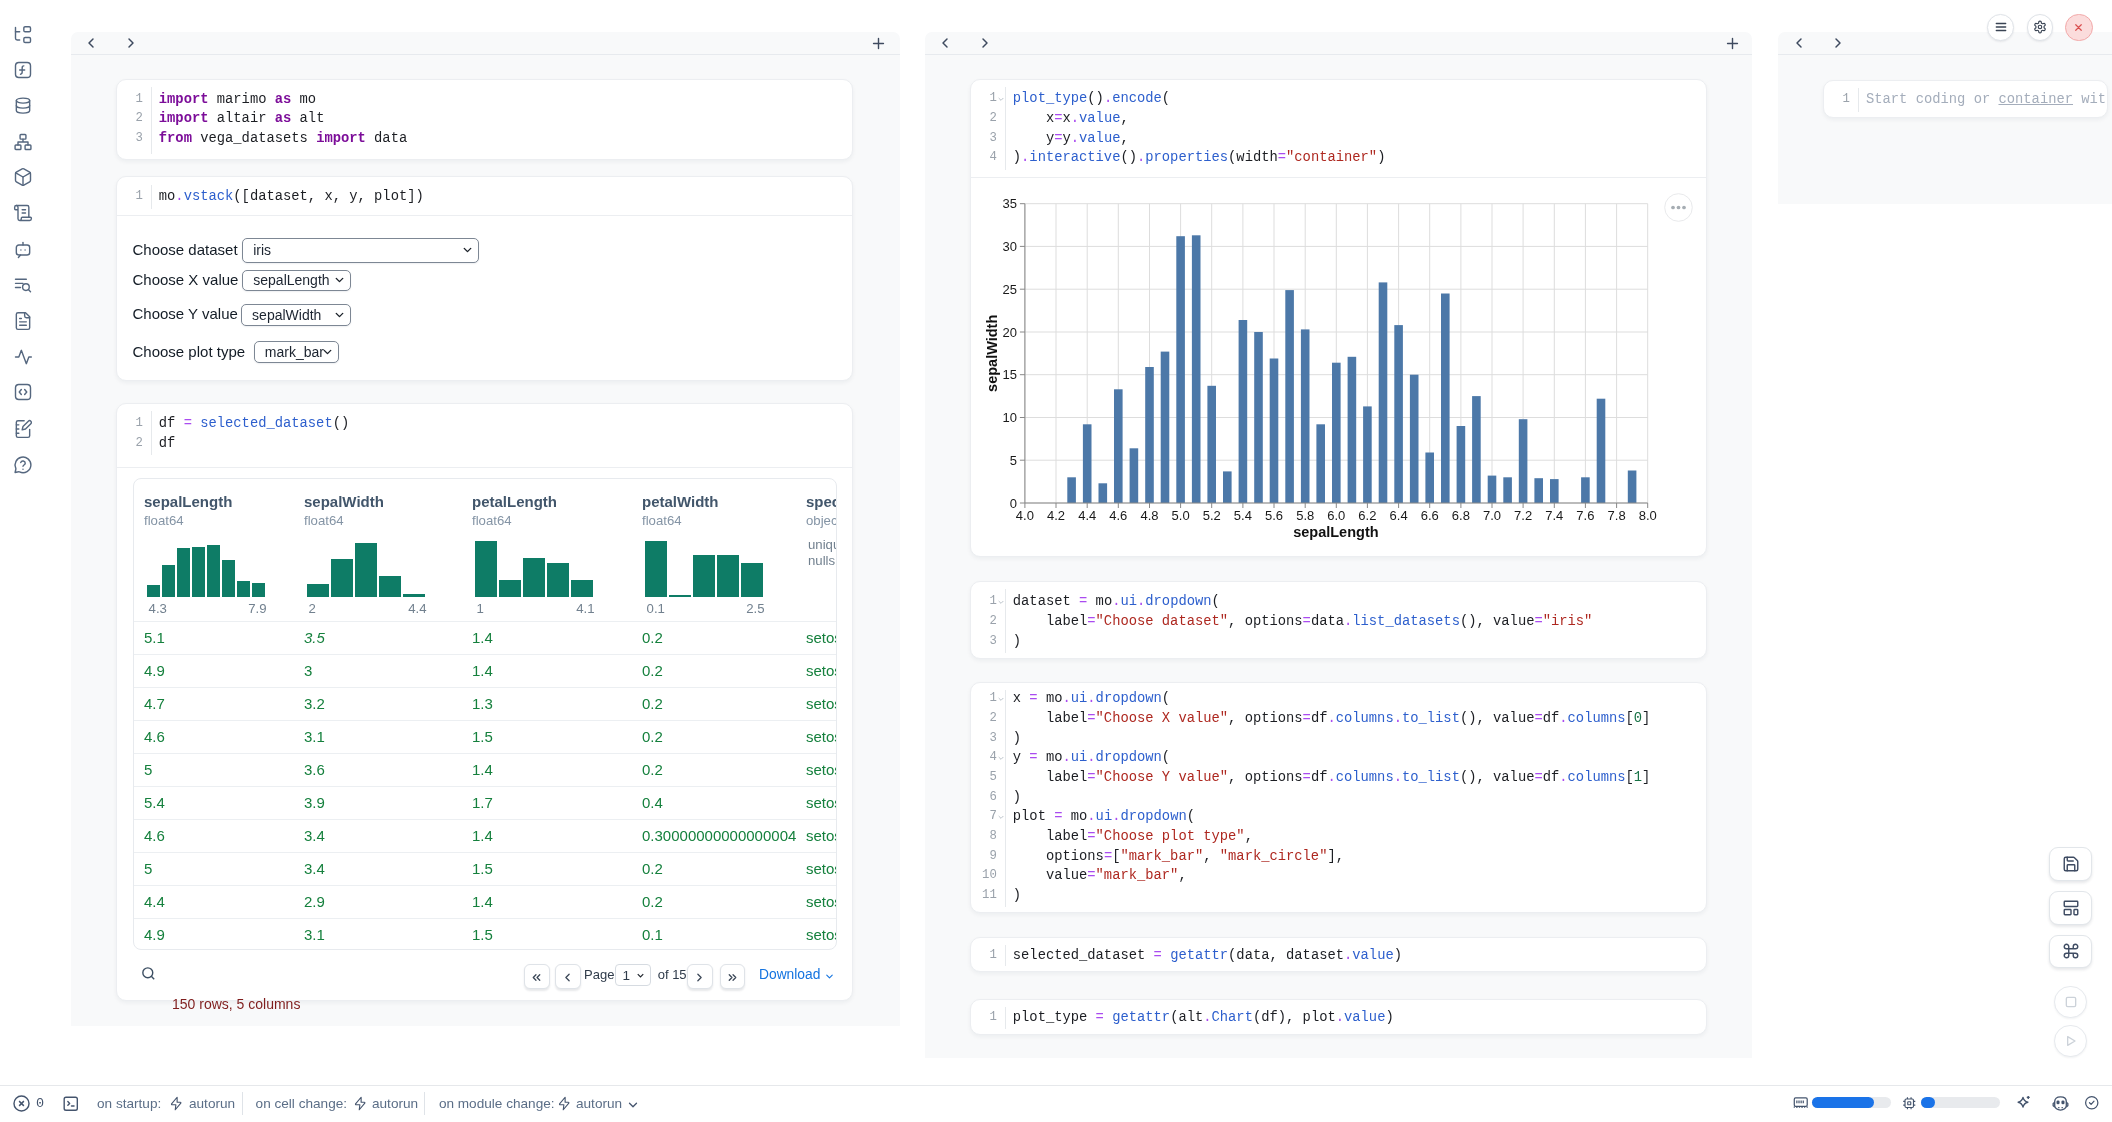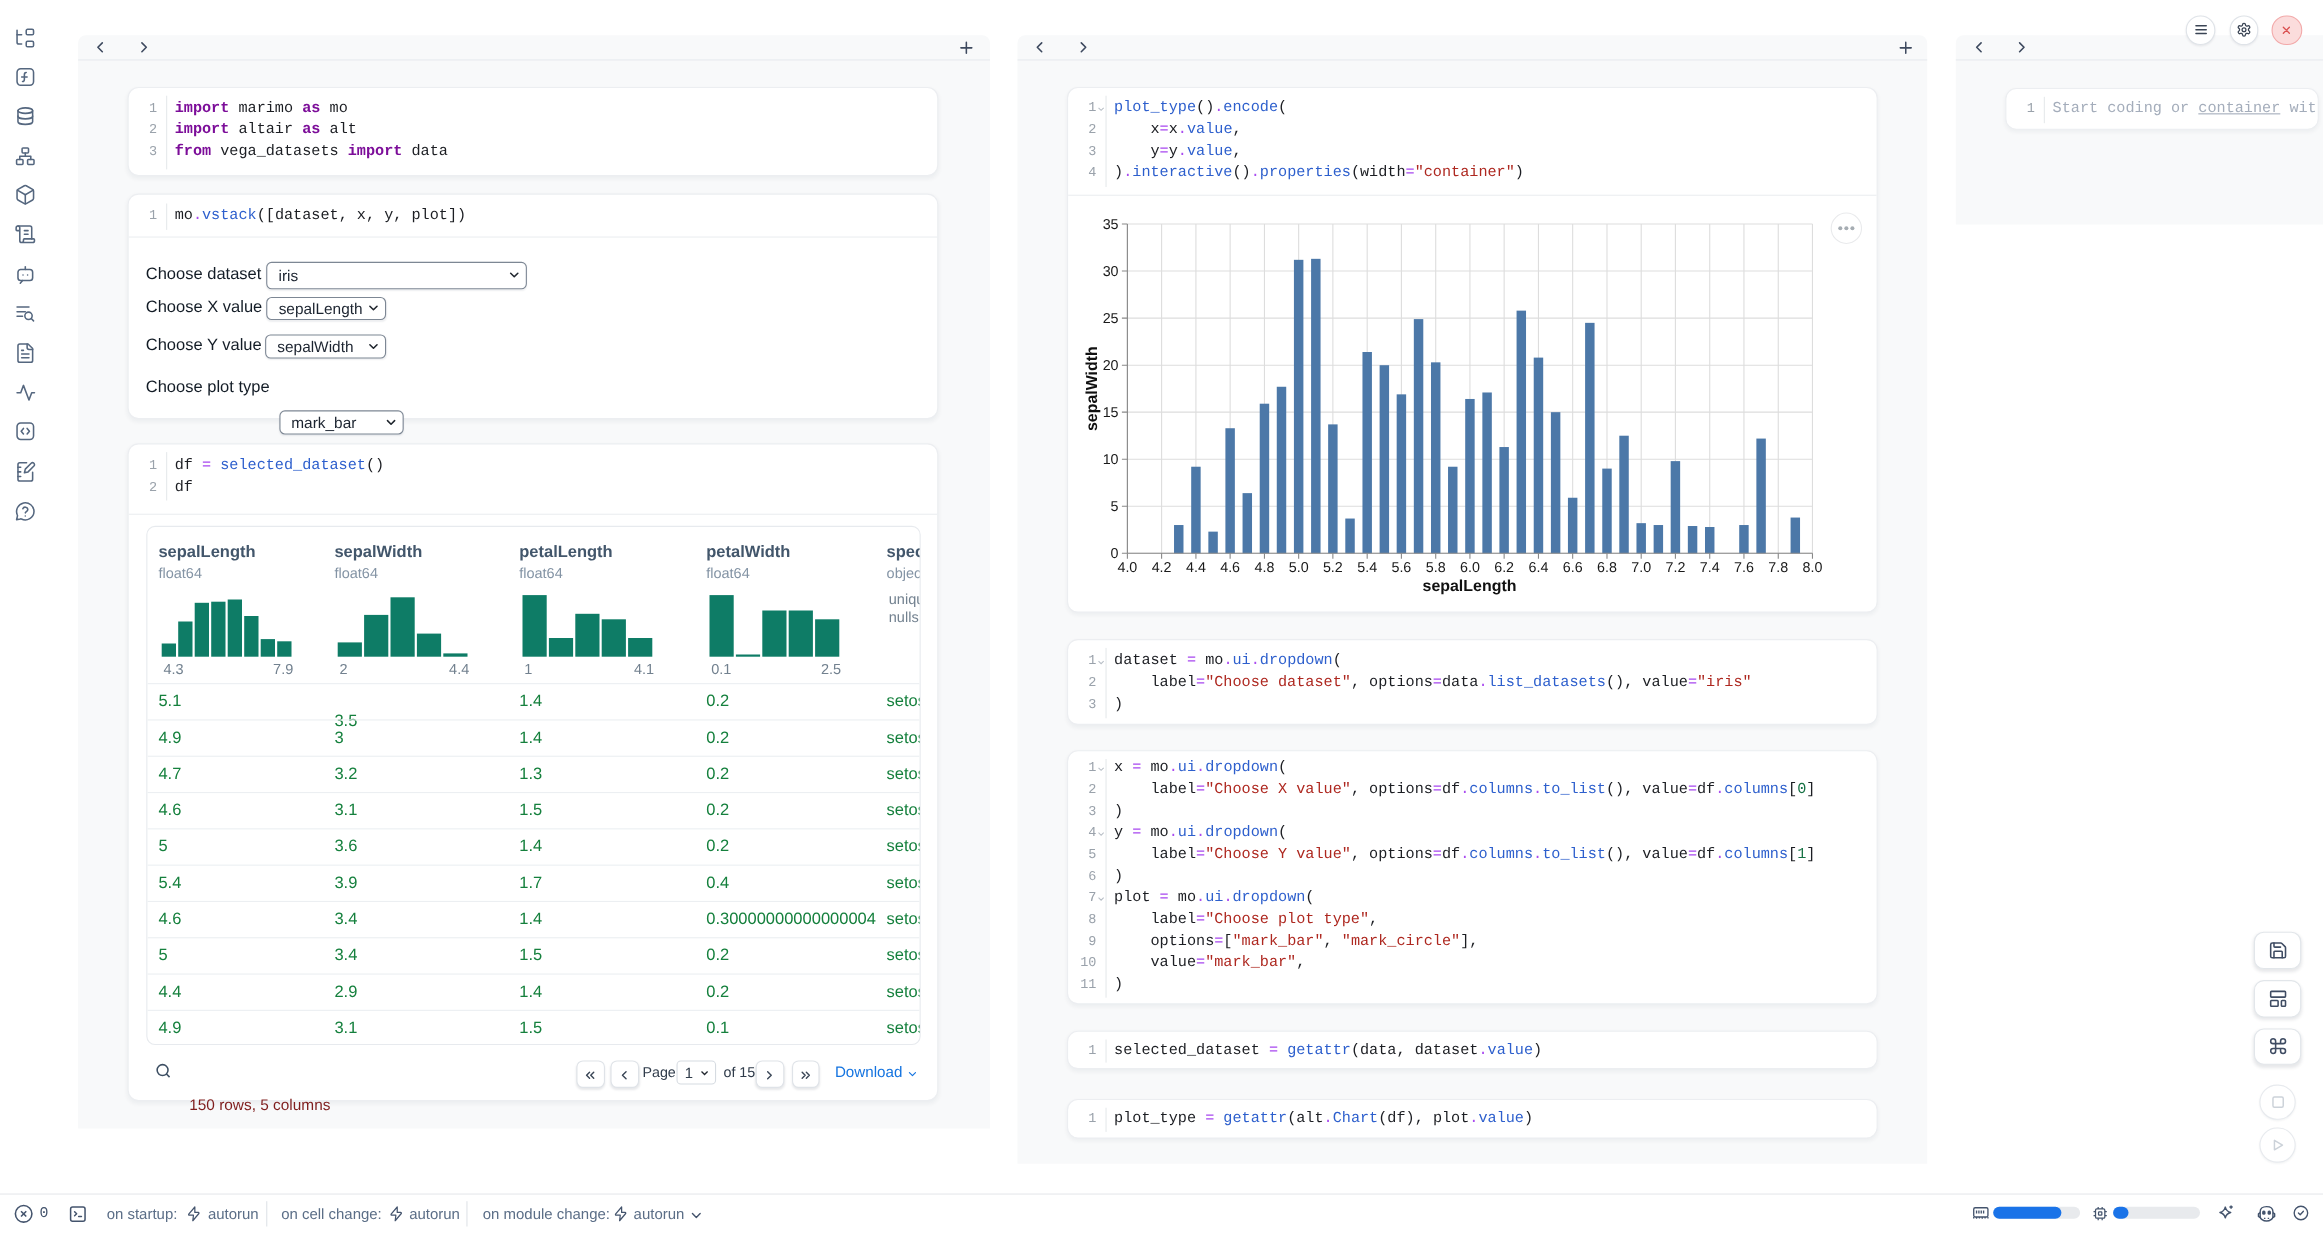--- a/index.html
+++ b/index.html
@@ -140,21 +140,21 @@
     </svg>
   </div>
 <div class="lbl" style="left:132.5px;top:305.3px;">Choose Y value</div>
 <div class="sel" style="left:241.1px;top:303.75px;width:110.2px;height:22.1px;">
     <span>sepalWidth</span>
     <svg width="13" height="13" viewBox="0 0 24 24">
       <polyline points="6,9 12,15 18,9" fill="none" stroke="#20262e" stroke-width="2.6" stroke-linecap="round" stroke-linejoin="round"></polyline>
     </svg>
   </div>
 <div class="lbl" style="left:132.5px;top:342.5px;">Choose plot type</div>
-<div class="sel" style="left:253.8px;top:341.2px;width:113px;height:21.6px;margin-top:32px;">
+<div class="sel" style="left:253.8px;top:341.2px;width:85px;height:21.6px;">
     <span>mark_bar</span>
     <svg width="13" height="13" viewBox="0 0 24 24">
       <polyline points="6,9 12,15 18,9" fill="none" stroke="#20262e" stroke-width="2.6" stroke-linecap="round" stroke-linejoin="round"></polyline>
     </svg>
   </div>
 <div class="cell" style="left:115.8px;top:403px;width:736.8px;height:598px;">
     <div class="gut" style="top:7px;height:44px;"></div>
     <div class="code" style="position:absolute;left:0;top:10.4px;right:6px;">
       <div class="cl"><span class="no">1</span><span class="src">df <span class="op">=</span> <span class="fn">selected_dataset</span>()</span></div>
       <div class="cl"><span class="no">2</span><span class="src">df</span></div>
@@ -200,21 +200,21 @@
     <div class="hl" style="left:14.6px;top:122px;">4.3</div>
     <div class="hl" style="left:109.6px;top:122px;width:23px;text-align:right;">7.9</div>
     <div class="hl" style="left:174.6px;top:122px;">2</div>
     <div class="hl" style="left:269.6px;top:122px;width:23px;text-align:right;">4.4</div>
     <div class="hl" style="left:342.6px;top:122px;">1</div>
     <div class="hl" style="left:437.6px;top:122px;width:23px;text-align:right;">4.1</div>
     <div class="hl" style="left:512.6px;top:122px;">0.1</div>
     <div class="hl" style="left:607.6px;top:122px;width:23px;text-align:right;">2.5</div>
     <div class="rowline" style="left:0;right:0;top:142px;"></div>
     <div class="tv" style="left:10px;top:150px;">5.1</div>
-    <div class="tv" style="left:170px;top:168px;">3.5</div>
+    <div class="tv" style="left:170px;top:150px;font-style:italic;">3.5</div>
     <div class="tv" style="left:338px;top:150px;">1.4</div>
     <div class="tv" style="left:508px;top:150px;">0.2</div>
     <div class="tv" style="left:672px;top:150px;">setosa</div>
     <div class="rowline" style="left:0;right:0;top:175px;"></div>
     <div class="tv" style="left:10px;top:183px;">4.9</div>
     <div class="tv" style="left:170px;top:183px;">3</div>
     <div class="tv" style="left:338px;top:183px;">1.4</div>
     <div class="tv" style="left:508px;top:183px;">0.2</div>
     <div class="tv" style="left:672px;top:183px;">setosa</div>
     <div class="rowline" style="left:0;right:0;top:208px;"></div>

